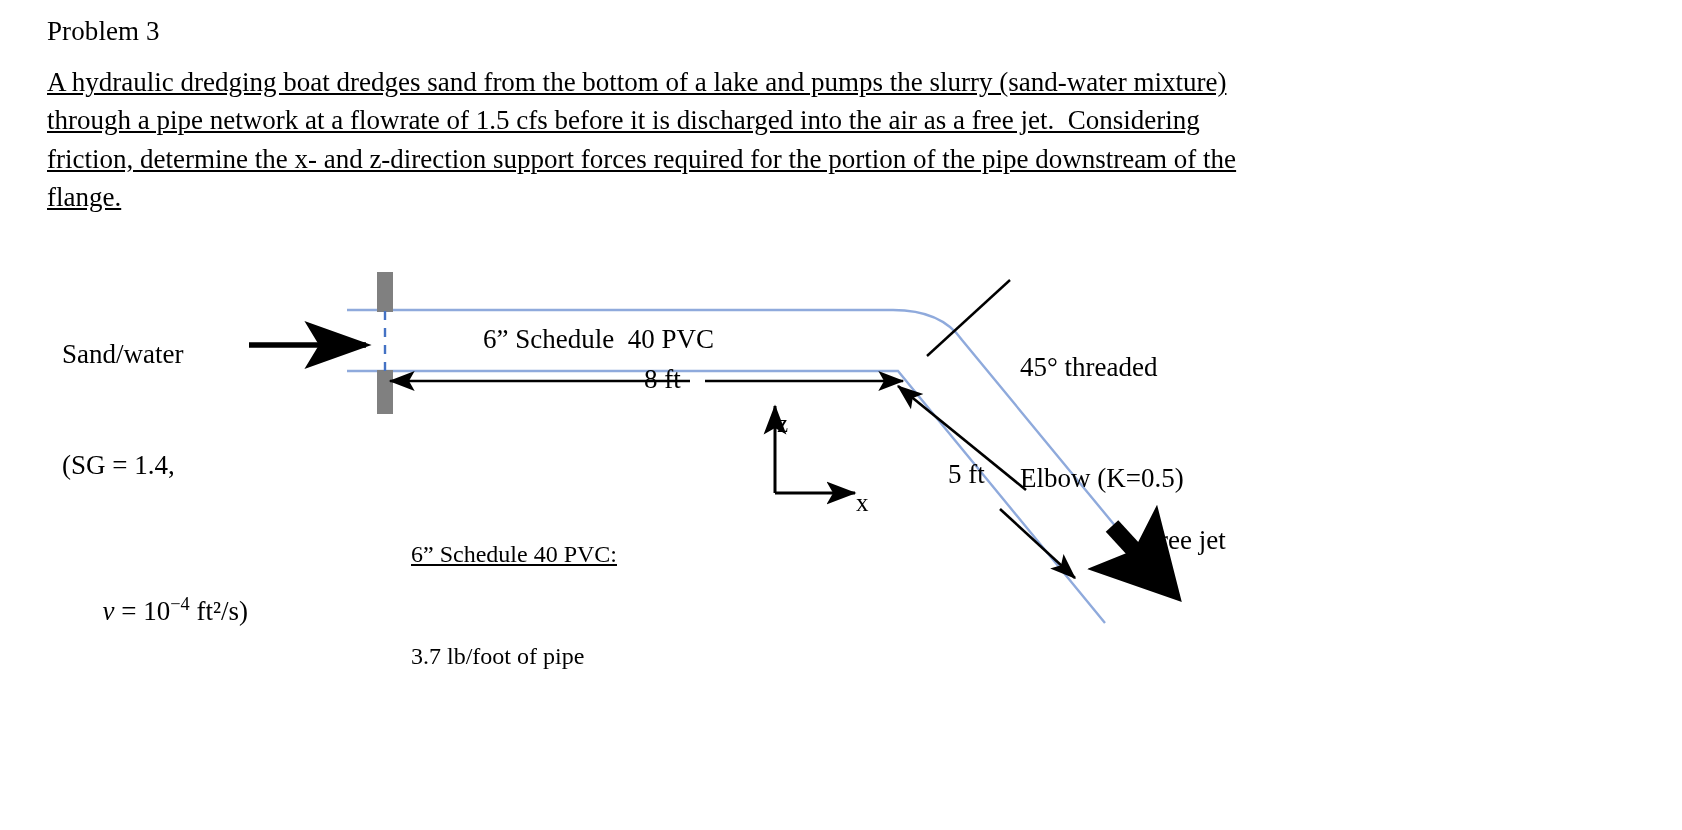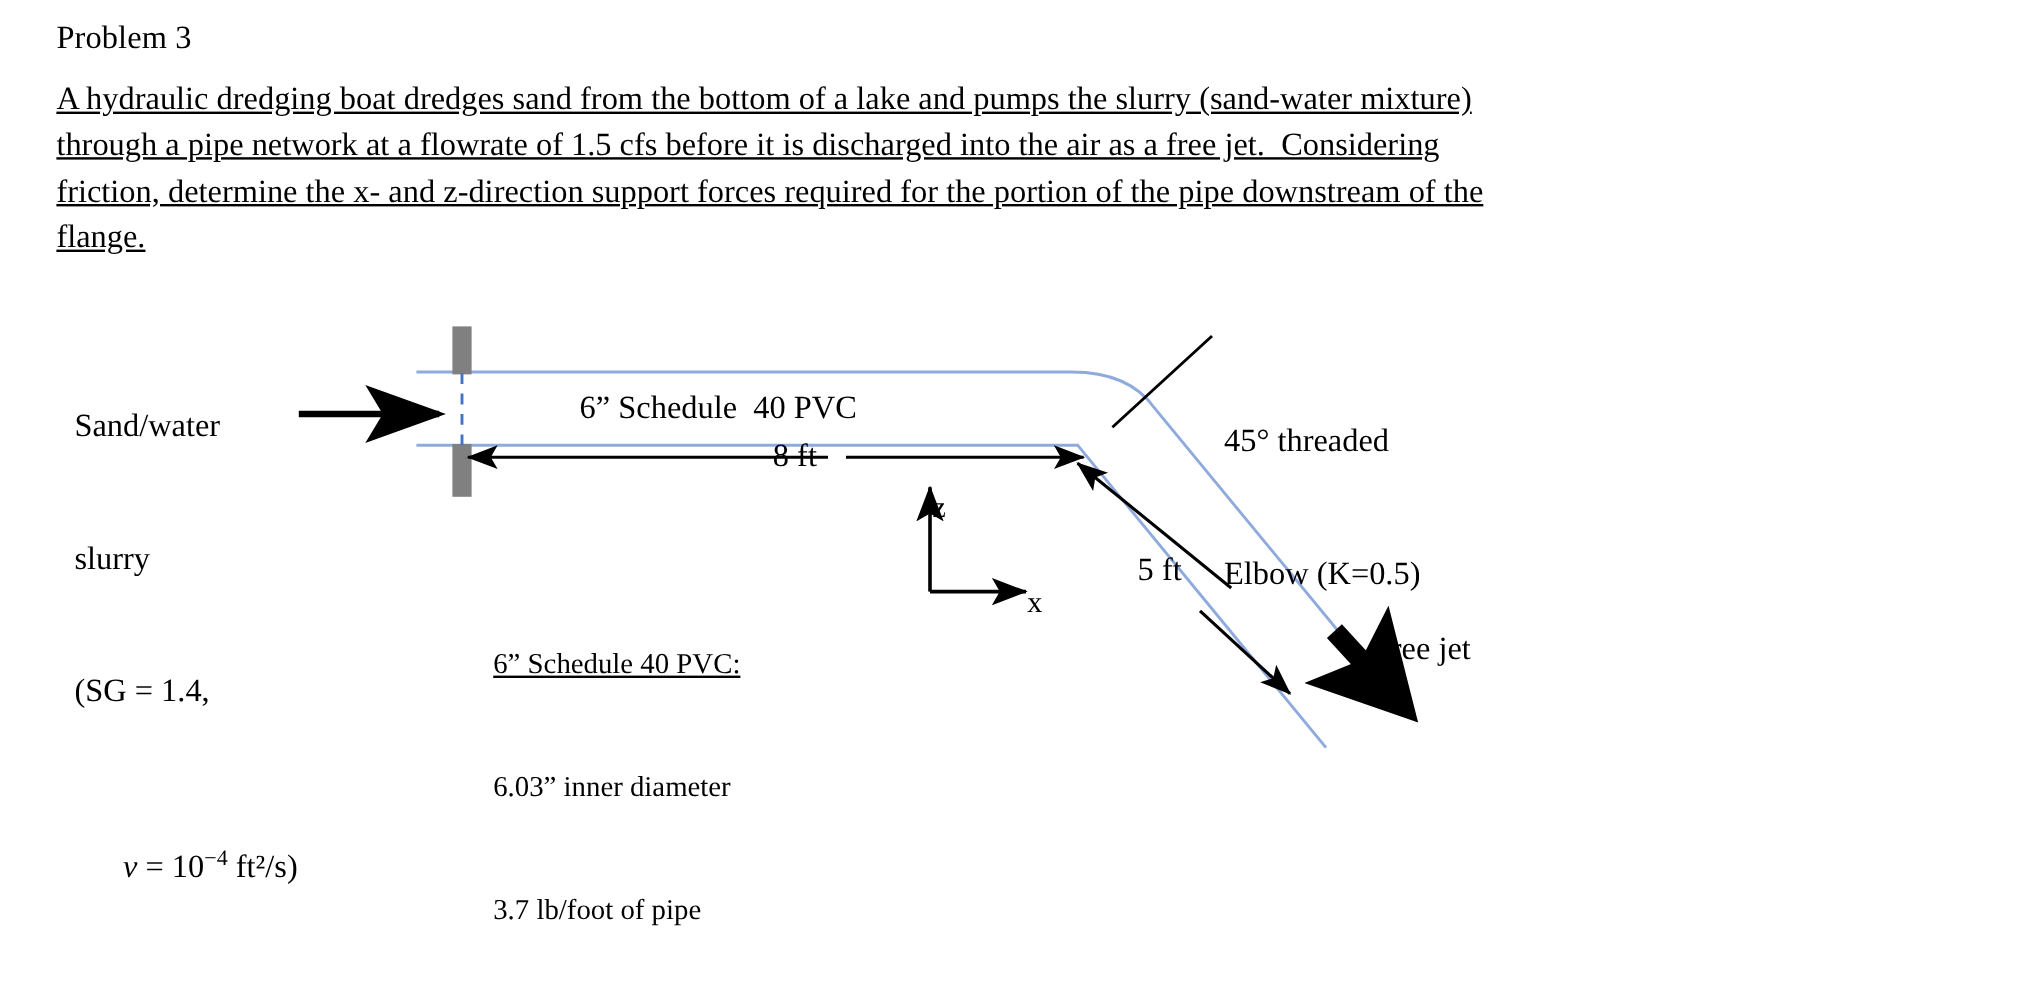--- a/index.html
+++ b/index.html
@@ -133,34 +133,32 @@
     <line x1="1010" y1="52" x2="927" y2="128" stroke="#000" stroke-width="2.4"></line>
 
     <line x1="1112" y1="528" x2="1168" y2="589" stroke="#000" stroke-width="17" marker-end="url(#arrowFat)" transform="translate(0,-230)"></line>
 
     <line x1="775" y1="265" x2="775" y2="178" stroke="#000" stroke-width="3" marker-end="url(#arrowBlackR)"></line>
     <line x1="775" y1="265" x2="855" y2="265" stroke="#000" stroke-width="3" marker-end="url(#arrowBlackR)"></line>
   </svg>
 
   <div class="fig-label lbl-sand">
     <div>Sand/water</div>
-    <div>slurry</div>
     <div>(SG = 1.4,</div>
     <div>
       <span class="mathv">ν</span><span> = 10</span><sup class="exp">−4</sup><span> ft²/s)</span>
     </div>
   </div>
 
   <div class="fig-label lbl-pipe">6” Schedule  40 PVC</div>
 
   <div class="fig-label lbl-8ft">8 ft</div>
 
   <div class="fig-label small lbl-spec">
     <div class="underlined-head">6” Schedule 40 PVC:</div>
-    <div>6.03” inner diameter</div>
     <div>3.7 lb/foot of pipe</div>
     <div>
       
     </div>
   </div>
 
   <div class="fig-label lbl-elbow">
     <div>45° threaded</div>
     <div>Elbow (K=0.5)</div>
   </div>

